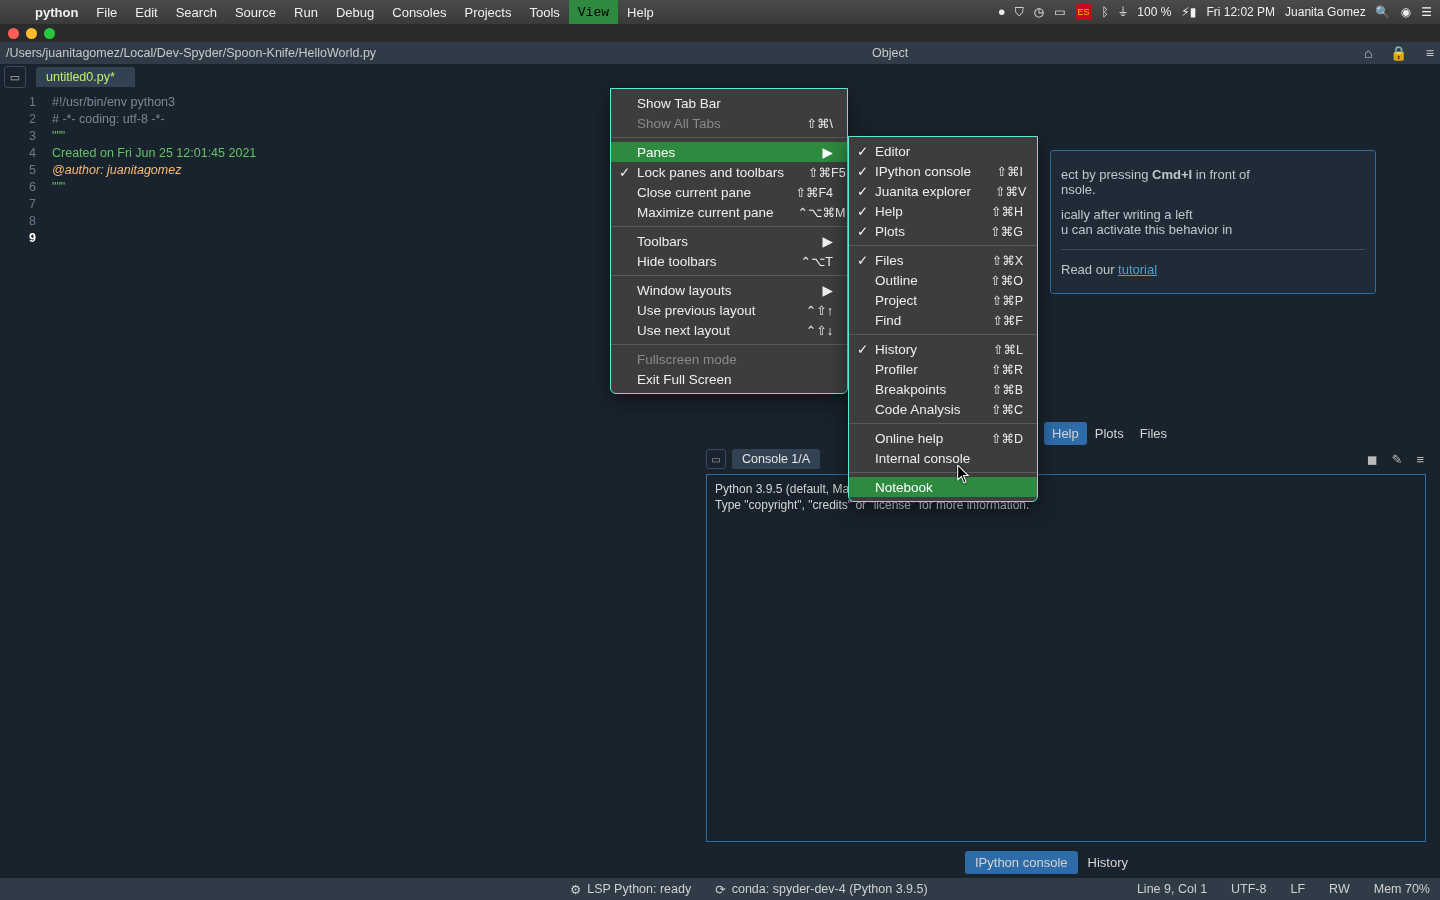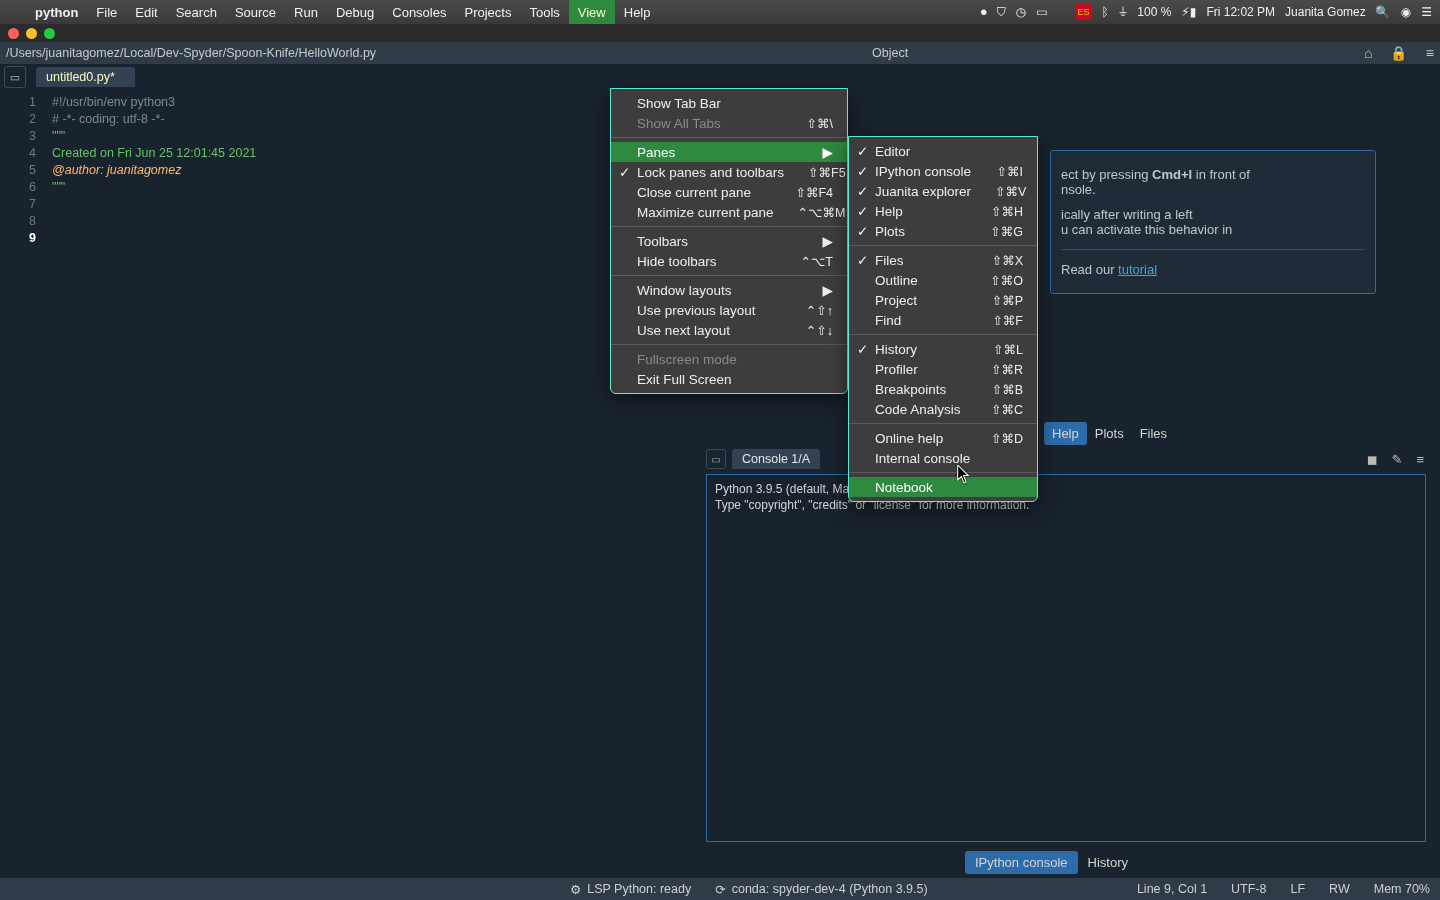--- a/index.html
+++ b/index.html
@@ -2,42 +2,42 @@
 <html><head>
 <meta charset="utf-8">
 <style>
 * { margin: 0; padding: 0; box-sizing: border-box; font-family: -apple-system, "Helvetica Neue", Arial, sans-serif; }
 html, body { width: 1440px; height: 900px; overflow: hidden; background: #0f1821; color: #d4d4d4; }
 
 
 .menubar { height: 24px; background: linear-gradient(#4a4a4a,#3a3a3a); display:flex; align-items:center; font-size:13px; color:#f0f0f0; padding:0 8px; }
 .menubar .left { display:flex; align-items:center; gap:0; }
 .menubar .left span { padding:0 9px; height:24px; display:flex; align-items:center; }
-.menubar .left span.active { background:#2d8a3e; color:#fef9c3; }
+.menubar .left span.active { background:#2d8a3e; color:#000000;font-family:Liberation Mono, monospace; }
 .menubar .left .bold { font-weight:bold; }
 .menubar .right { margin-left:auto; display:flex; align-items:center; gap:10px; font-size:12px; }
 .apple { font-size:14px; padding-right:6px; }
 
 
 .titlebar { height:18px; background:#2b2b2b; display:flex; align-items:center; padding-left:8px; gap:7px;}
 .dot { width:11px; height:11px; border-radius:50%; }
 .red{background:#ff5f57;} .yel{background:#febc2e;} .grn{background:#28c840;}
 
 
 .pathrow { height:22px; background:#2f3b47; color:#c9c9c9; font-size:12.5px; display:flex; align-items:center; padding:0 6px; }
 .pathrow .obj { margin-left:auto; margin-right:470px; display:flex; align-items:center; gap:6px;}
 .pathrow .righticons{margin-left:auto; display:flex; gap:18px; font-size:14px;}
 
 
 .main { position:relative; height: calc(900px - 24px - 18px - 22px - 22px); background:#19232d; }
 
 
 .edtab { position:absolute; left:4px; top:2px; height:22px; display:flex; align-items:center; }
 .edtab .icon{ width:22px; height:22px; display:flex;align-items:center;justify-content:center;color:#aaa;border:1px solid #3a4a5a;border-radius:3px;font-size:11px;margin-right:10px;}
-.edtab .tab{ background:#324252; color:#fef9c3; font-size:12.5px; padding:3px 20px 3px 10px; border-radius:3px 3px 0 0; position:relative;}
+.edtab .tab{ background:#324252; color:#bef264; font-size:12.5px; padding:3px 20px 3px 10px; border-radius:3px 3px 0 0; position:relative;}
 
 
 .code { position:absolute; left:0; top:26px; width:700px; bottom:0; display:flex; font-family:Menlo,Consolas,monospace; font-size:12.5px; line-height:17px;}
 .gutter{ width:46px; text-align:right; color:#6b7a89; padding:4px 10px 0 0; background:#19232d;}
 .gutter .cur{color:#fff;font-weight:bold;}
 .codetext{ padding:4px 0 0 6px; color:#9aa7b0;}
 .codetext .cm{color:#7b8894;}
 .codetext .str{color:#64c364;}
 .codetext .it{color:#fdba74;font-style:italic;}
 
@@ -99,21 +99,21 @@
     <span>Projects</span>
     <span>Tools</span>
     <span class="active">View</span>
     <span>Help</span>
   </div>
   <div class="right">
     <span>⏺</span>
     <span>⛉</span>
     <span>◷</span>
     <span>▭</span>
-    <span style="background:#c60b1e;color:#ffc400;padding:3px 2px;font-size:9px;margin-left:18px;">ES</span>
+    <span style="background:#c60b1e;color:#ffc400;padding:3px 2px;font-size:9px;">ES</span>
     <span>ᛒ</span>
     <span>⏚</span>
     <span>100 %</span>
     <span>⚡︎▮</span>
     <span>Fri 12:02 PM</span>
     <span>Juanita Gomez</span>
     <span>🔍</span>
     <span>◉</span>
     <span>☰</span>
   </div>

